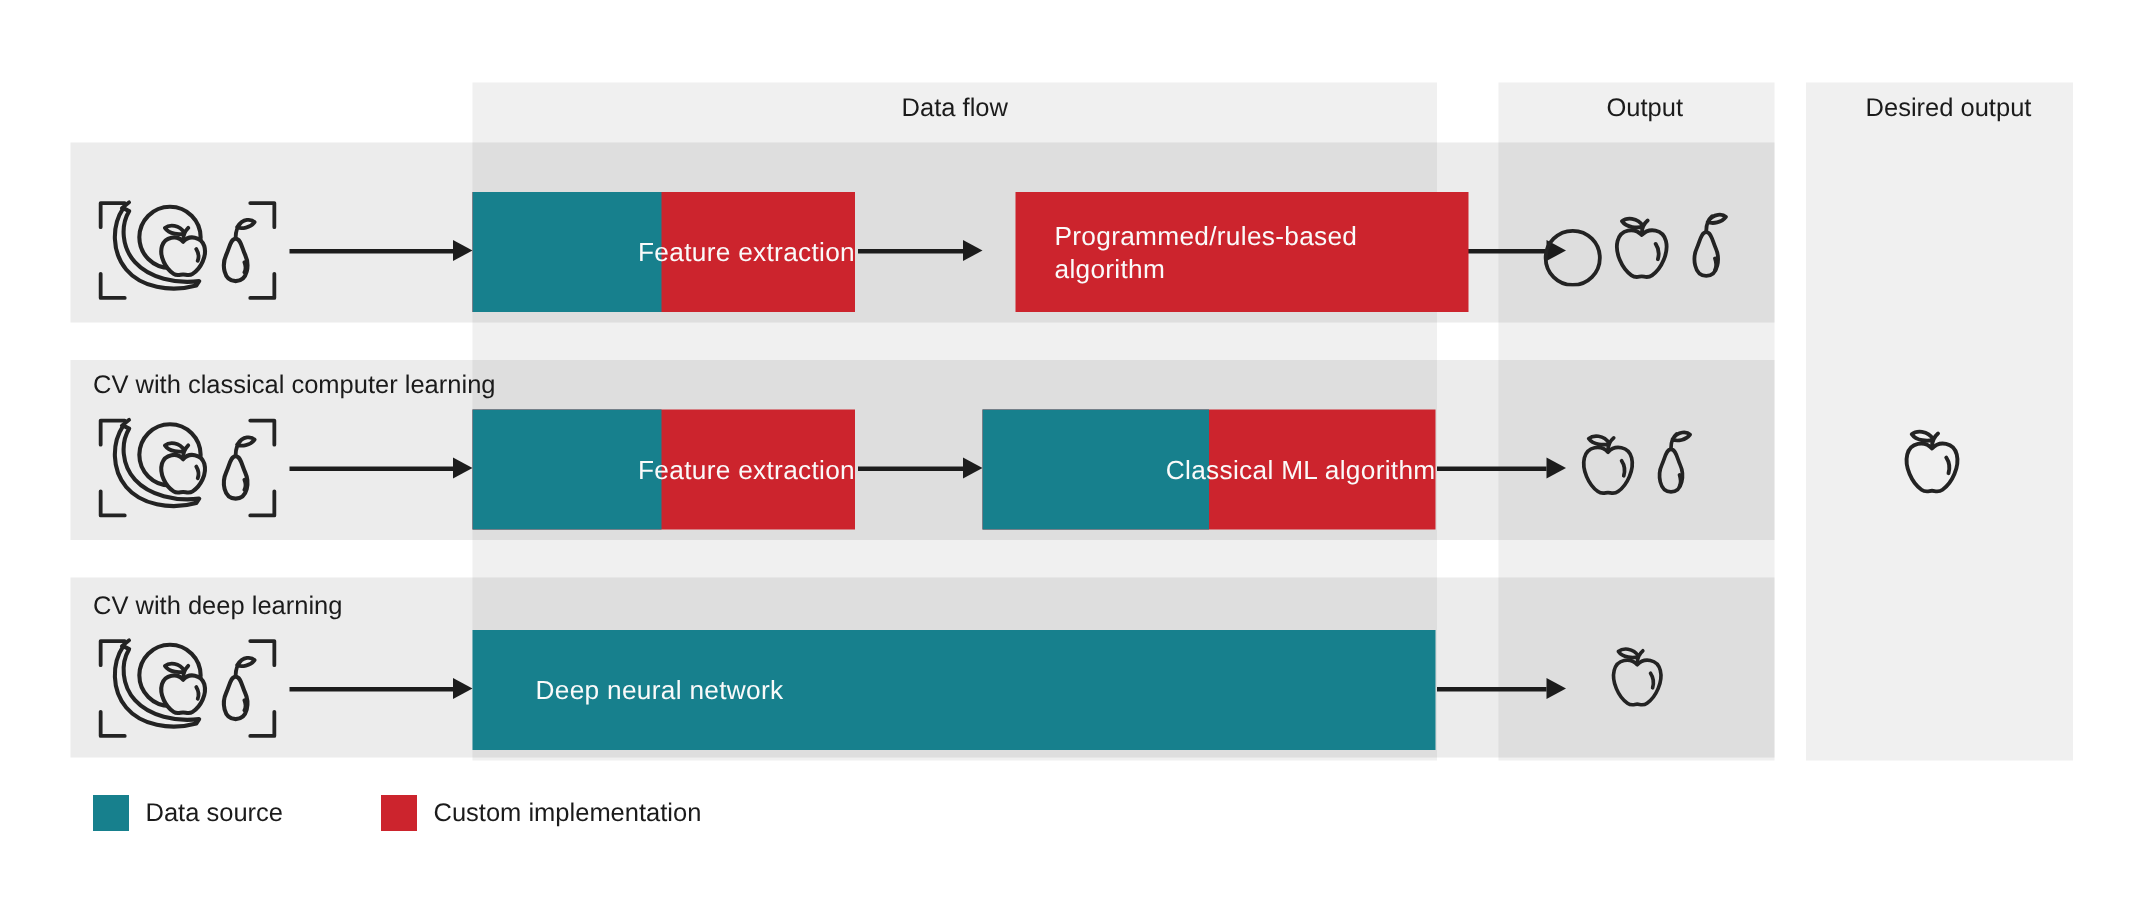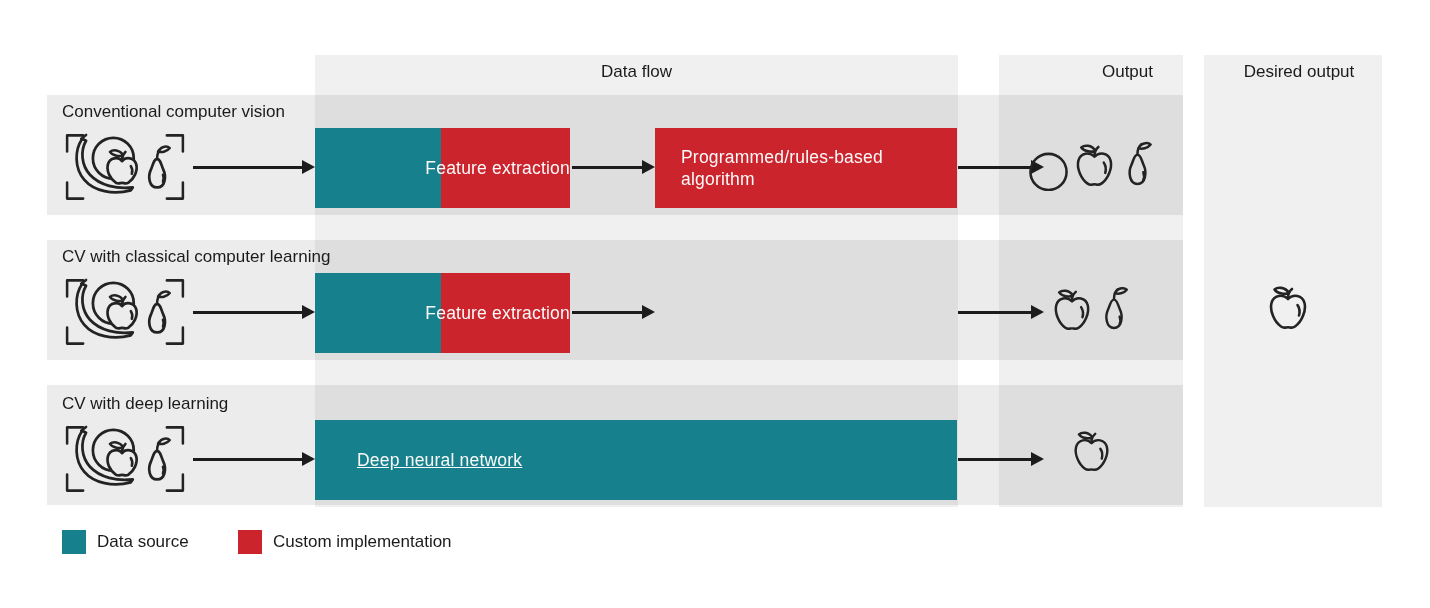--- a/index.html
+++ b/index.html
@@ -11,57 +11,57 @@
   .bg{position:absolute;inset:0;}
   .col-band{position:absolute;top:55px;height:452px;background:var(--column-band,#f0f0f0);}
   .col-dataflow{left:315px;width:643px;}
   .col-output{left:999px;width:184px;}
   .col-desired{left:1204px;width:178px;}
   .row-band{position:absolute;left:47px;width:1136px;height:120px;background:var(--row-band,#ececec);mix-blend-mode:multiply;}
   .row1{top:95px;} .row2{top:240px;} .row3{top:385px;}
   
   .col-header{position:absolute;top:62px;font-size:17px;text-align:center;color:#1b1b1b;}
   .hdr-dataflow{left:315px;width:643px;}
-  .hdr-output{left:1031px;width:193px;}
+  .hdr-output{left:1000px;width:193px;}
   .hdr-desired{left:1204px;width:190px;}
   .row-label{position:absolute;left:62px;font-size:17px;color:#1b1b1b;white-space:nowrap;}
   .lbl1{top:102px;} .lbl2{top:247px;} .lbl3{top:394px;}
   
   .arrow{position:absolute;height:2.5px;background:var(--line,#1c1c1c);}
   .arrow::after{content:"";position:absolute;right:-13px;top:50%;transform:translateY(-50%);
     border-left:13px solid var(--line,#1c1c1c);border-top:7px solid transparent;border-bottom:7px solid transparent;}
   
   .box{position:absolute;height:80px;display:flex;align-items:center;justify-content:flex-end;
     font-size:17.5px;color:#fafafa;letter-spacing:.2px;line-height:22px;}
   .box-red{background:var(--custom-implementation,#cc242d);}
-  .box-teal{background:var(--open-source,#17808d);text-decoration:underline;}
+  .box-teal{background:var(--open-source,#17808d);}
   .box-split{background:var(--custom-implementation,#cc242d);}
   .box-split .half{position:absolute;left:0;top:0;bottom:0;width:49.5%;background:var(--open-source,#17808d);}
   .box .txt{position:relative;z-index:1;}
   .align-left{justify-content:flex-start;}
   .b-r1c1{left:315px;top:128px;width:255px;}
-  .b-r1c2{left:655px;top:128px;width:302px;padding-left:26px;padding-right:30px;box-sizing:border-box;}
+  .b-r1c2{left:677px;top:128px;width:302px;padding-left:26px;padding-right:30px;box-sizing:border-box;}
   .b-r2c1{left:315px;top:273px;width:255px;}
   .b-r2c2{left:655px;top:273px;width:302px;}
   .b-r2c2 .half{width:50%;}
   .b-r3c1{left:315px;top:420px;width:642px;padding-left:42px;box-sizing:border-box;}
   
   .fruit-group{position:absolute;left:62px;width:126px;height:72px;}
   .fg1{top:131px;} .fg2{top:276px;} .fg3{top:423px;}
   .out-icons{position:absolute;display:flex;align-items:flex-end;justify-content:center;gap:4px;}
   .out1{left:999px;top:134px;width:184px;height:57px;}
   .out2{left:999px;top:281px;width:184px;height:54px;}
   .out3{left:999px;top:428px;width:184px;height:48px;}
   .desired-icon{position:absolute;left:1266px;top:284px;}
   svg{display:block;}
   .stroke{fill:none;stroke:#232323;stroke-width:2.6;stroke-linecap:round;stroke-linejoin:round;}
   .stroke-fill{fill:var(--row-band,#ececec);stroke:#232323;stroke-width:2.8;stroke-linecap:round;stroke-linejoin:round;}
   
   .legend-item{position:absolute;top:530px;display:flex;align-items:center;gap:11px;font-size:17px;color:#1b1b1b;}
-  .li1{left:62px;} .li2{left:238px;justify-content:space-between;}
+  .li1{left:62px;} .li2{left:254px;justify-content:space-between;}
   .swatch{width:24px;height:24px;}
   .swatch-teal{background:var(--open-source,#17808d);}
   .swatch-red{background:var(--custom-implementation,#cc242d);}
 </style>
 </head>
 <body>
 
 <div class="canvas">
 
   <div class="bg">
@@ -70,21 +70,20 @@
     <div class="col-band col-desired"></div>
     <div class="row-band row1"></div>
     <div class="row-band row2"></div>
     <div class="row-band row3"></div>
   </div>
 
   <div class="col-header hdr-dataflow">Data flow</div>
   <div class="col-header hdr-output">Output</div>
   <div class="col-header hdr-desired">Desired output</div>
 
-  <div class="row-label lbl1">Conventional computer vision</div>
   <div class="row-label lbl2">CV with classical computer learning</div>
   <div class="row-label lbl3">CV with deep learning</div>
 
   <svg class="fruit-group fg1" viewBox="0 0 128 74" width="126" height="72">
     <path class="stroke" stroke-width="3.2" d="M21 4.5 H4.5 V21 M4.5 53 V69.5 H21 M107 4.5 H123.5 V21 M123.5 53 V69.5 H107"></path>
     <circle class="stroke-fill" cx="52" cy="28" r="21"></circle>
     <path class="stroke-fill" d="M20 8 C12 20 12 38 22 50 C32 62 52 66 70 61 L72 58 C56 60 38 56 28 45 C19 35 18 20 24 10 Z"></path>
     <path class="stroke" d="M19 8 L24 4"></path>
     <path class="stroke-fill" d="M61 31 C57 26 48.5 27.5 46.5 34 C44.5 41 49 49.5 54.5 53 C57 54.7 59 53.4 61 53.4 C63 53.4 65 54.7 67.5 53 C73 49.5 77.5 41 75.5 34 C73.5 27.5 65 26 61 31 Z"></path>
     <path class="stroke" d="M61 30 C61 26 62 24 64.5 21.5 M62 25 C58.5 19 51.5 19 48.5 21.5 C51.5 26 59 26.5 62 25 Z M70 36 C71.5 38.5 72 41.5 71 44"></path>
@@ -126,20 +125,24 @@
     <i class="half"></i>
     <span class="txt">Feature extraction</span>
   </div>
   <div class="box box-red b-r1c2 align-left">
     <span class="txt">Programmed/rules-based algorithm</span>
   </div>
   <div class="box box-split b-r2c1">
     <i class="half"></i>
     <span class="txt">Feature extraction</span>
   </div>
+  <div class="box box-split b-r2c2">
+    <i class="half"></i>
+    <span class="txt">Classical ML algorithm</span>
+  </div>
   <div class="box box-teal b-r3c1 align-left">
     <span class="txt">Deep neural network</span>
   </div>
 
   <div class="out-icons out1">
     <svg viewBox="0 0 42 46" width="41" height="45">
       <circle class="stroke" cx="21" cy="26.5" r="18.5"></circle>
     </svg>
     <svg viewBox="0 0 44 50" width="43" height="49">
       <path class="stroke" d="M22 15 C17 9.5 7.5 11 5.5 19 C3.5 27 8.5 38 15 42.5 C18 44.6 20 43.2 22 43.2 C24 43.2 26 44.6 29 42.5 C35.5 38 40.5 27 38.5 19 C36.5 11 27 9.5 22 15 Z"></path>

